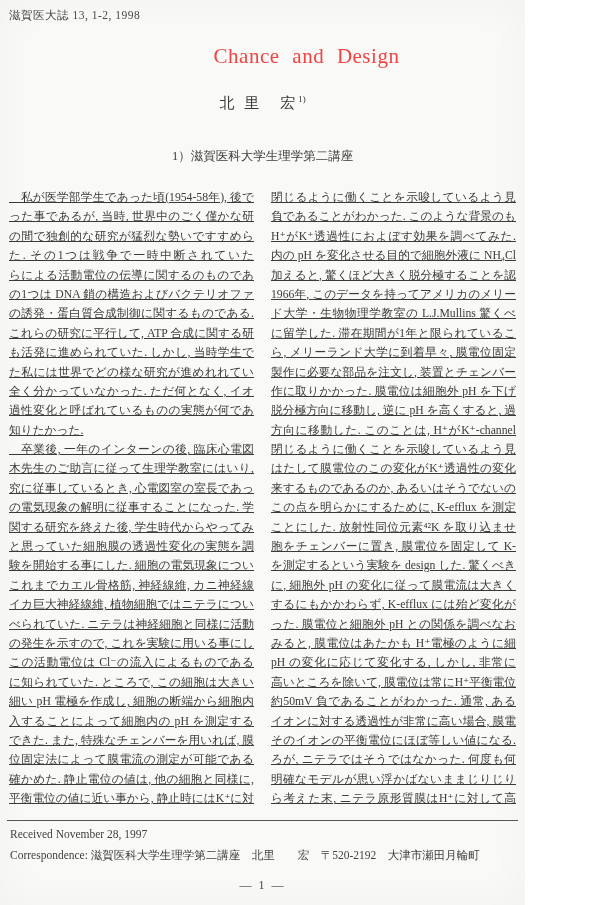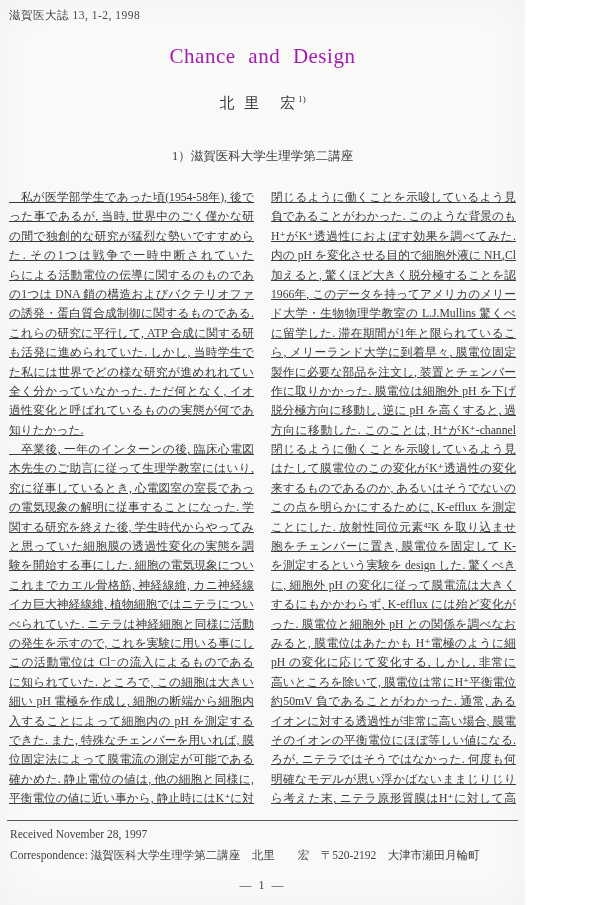--- a/index.html
+++ b/index.html
@@ -11,22 +11,22 @@
     color:#3a3a3a;
     overflow:hidden;
     box-shadow:inset 0 0 40px rgba(0,0,0,0.03);
   }
   .journal-header {
     position:absolute; top:8px; left:9px;
     font-size:11.5px; letter-spacing:0.5px; color:#474747;
   }
   .title {
     position:absolute; top:44px; left:0; width:100%;
-    text-align:center; font-size:21px; color:#a21caf;
-    word-spacing:7px; letter-spacing:0.5px;
+    text-align:center; font-size:21px; color:#ef4444;
+    word-spacing:7px; letter-spacing:0.5px;padding-left:44px;
   }
   .author {
     position:absolute; top:94px; left:0; width:100%;
     text-align:center; font-size:15px; letter-spacing:3px; color:#383838;
   }
   .author sup { font-size:9px; letter-spacing:0; }
   .affiliation {
     position:absolute; top:148px; left:0; width:100%;
     text-align:center; font-size:12.5px; color:#3d3d3d;
   }

